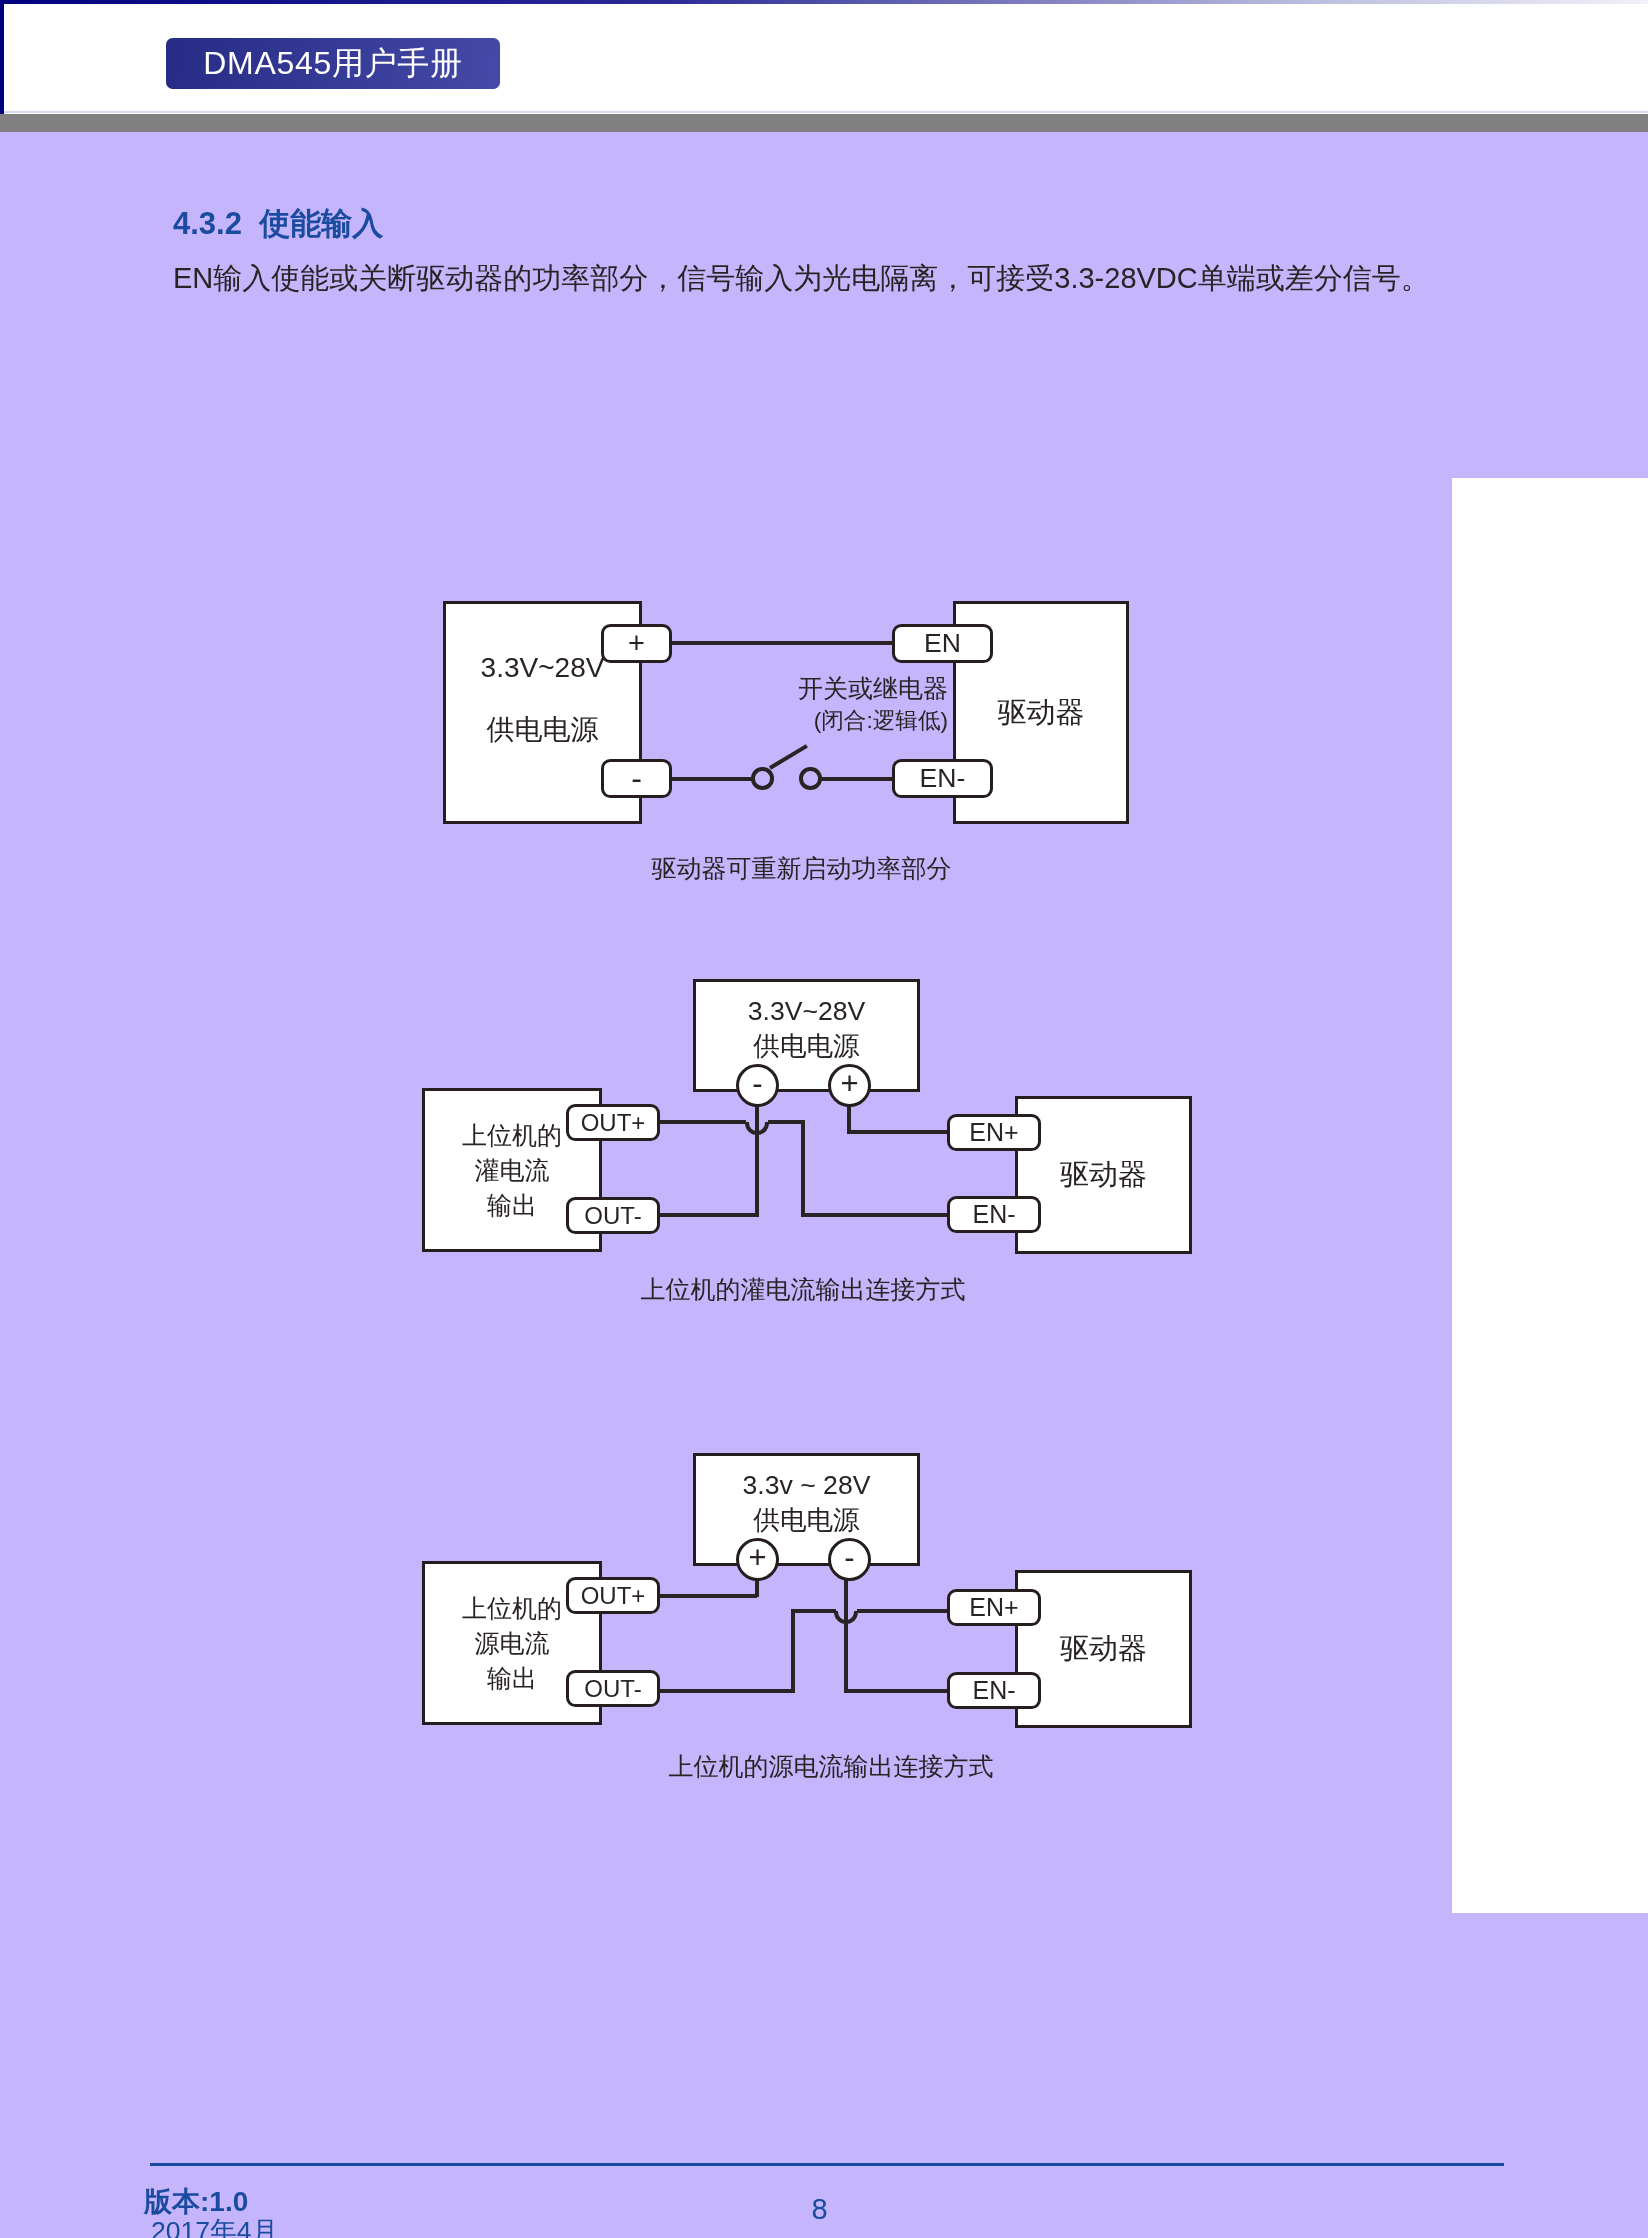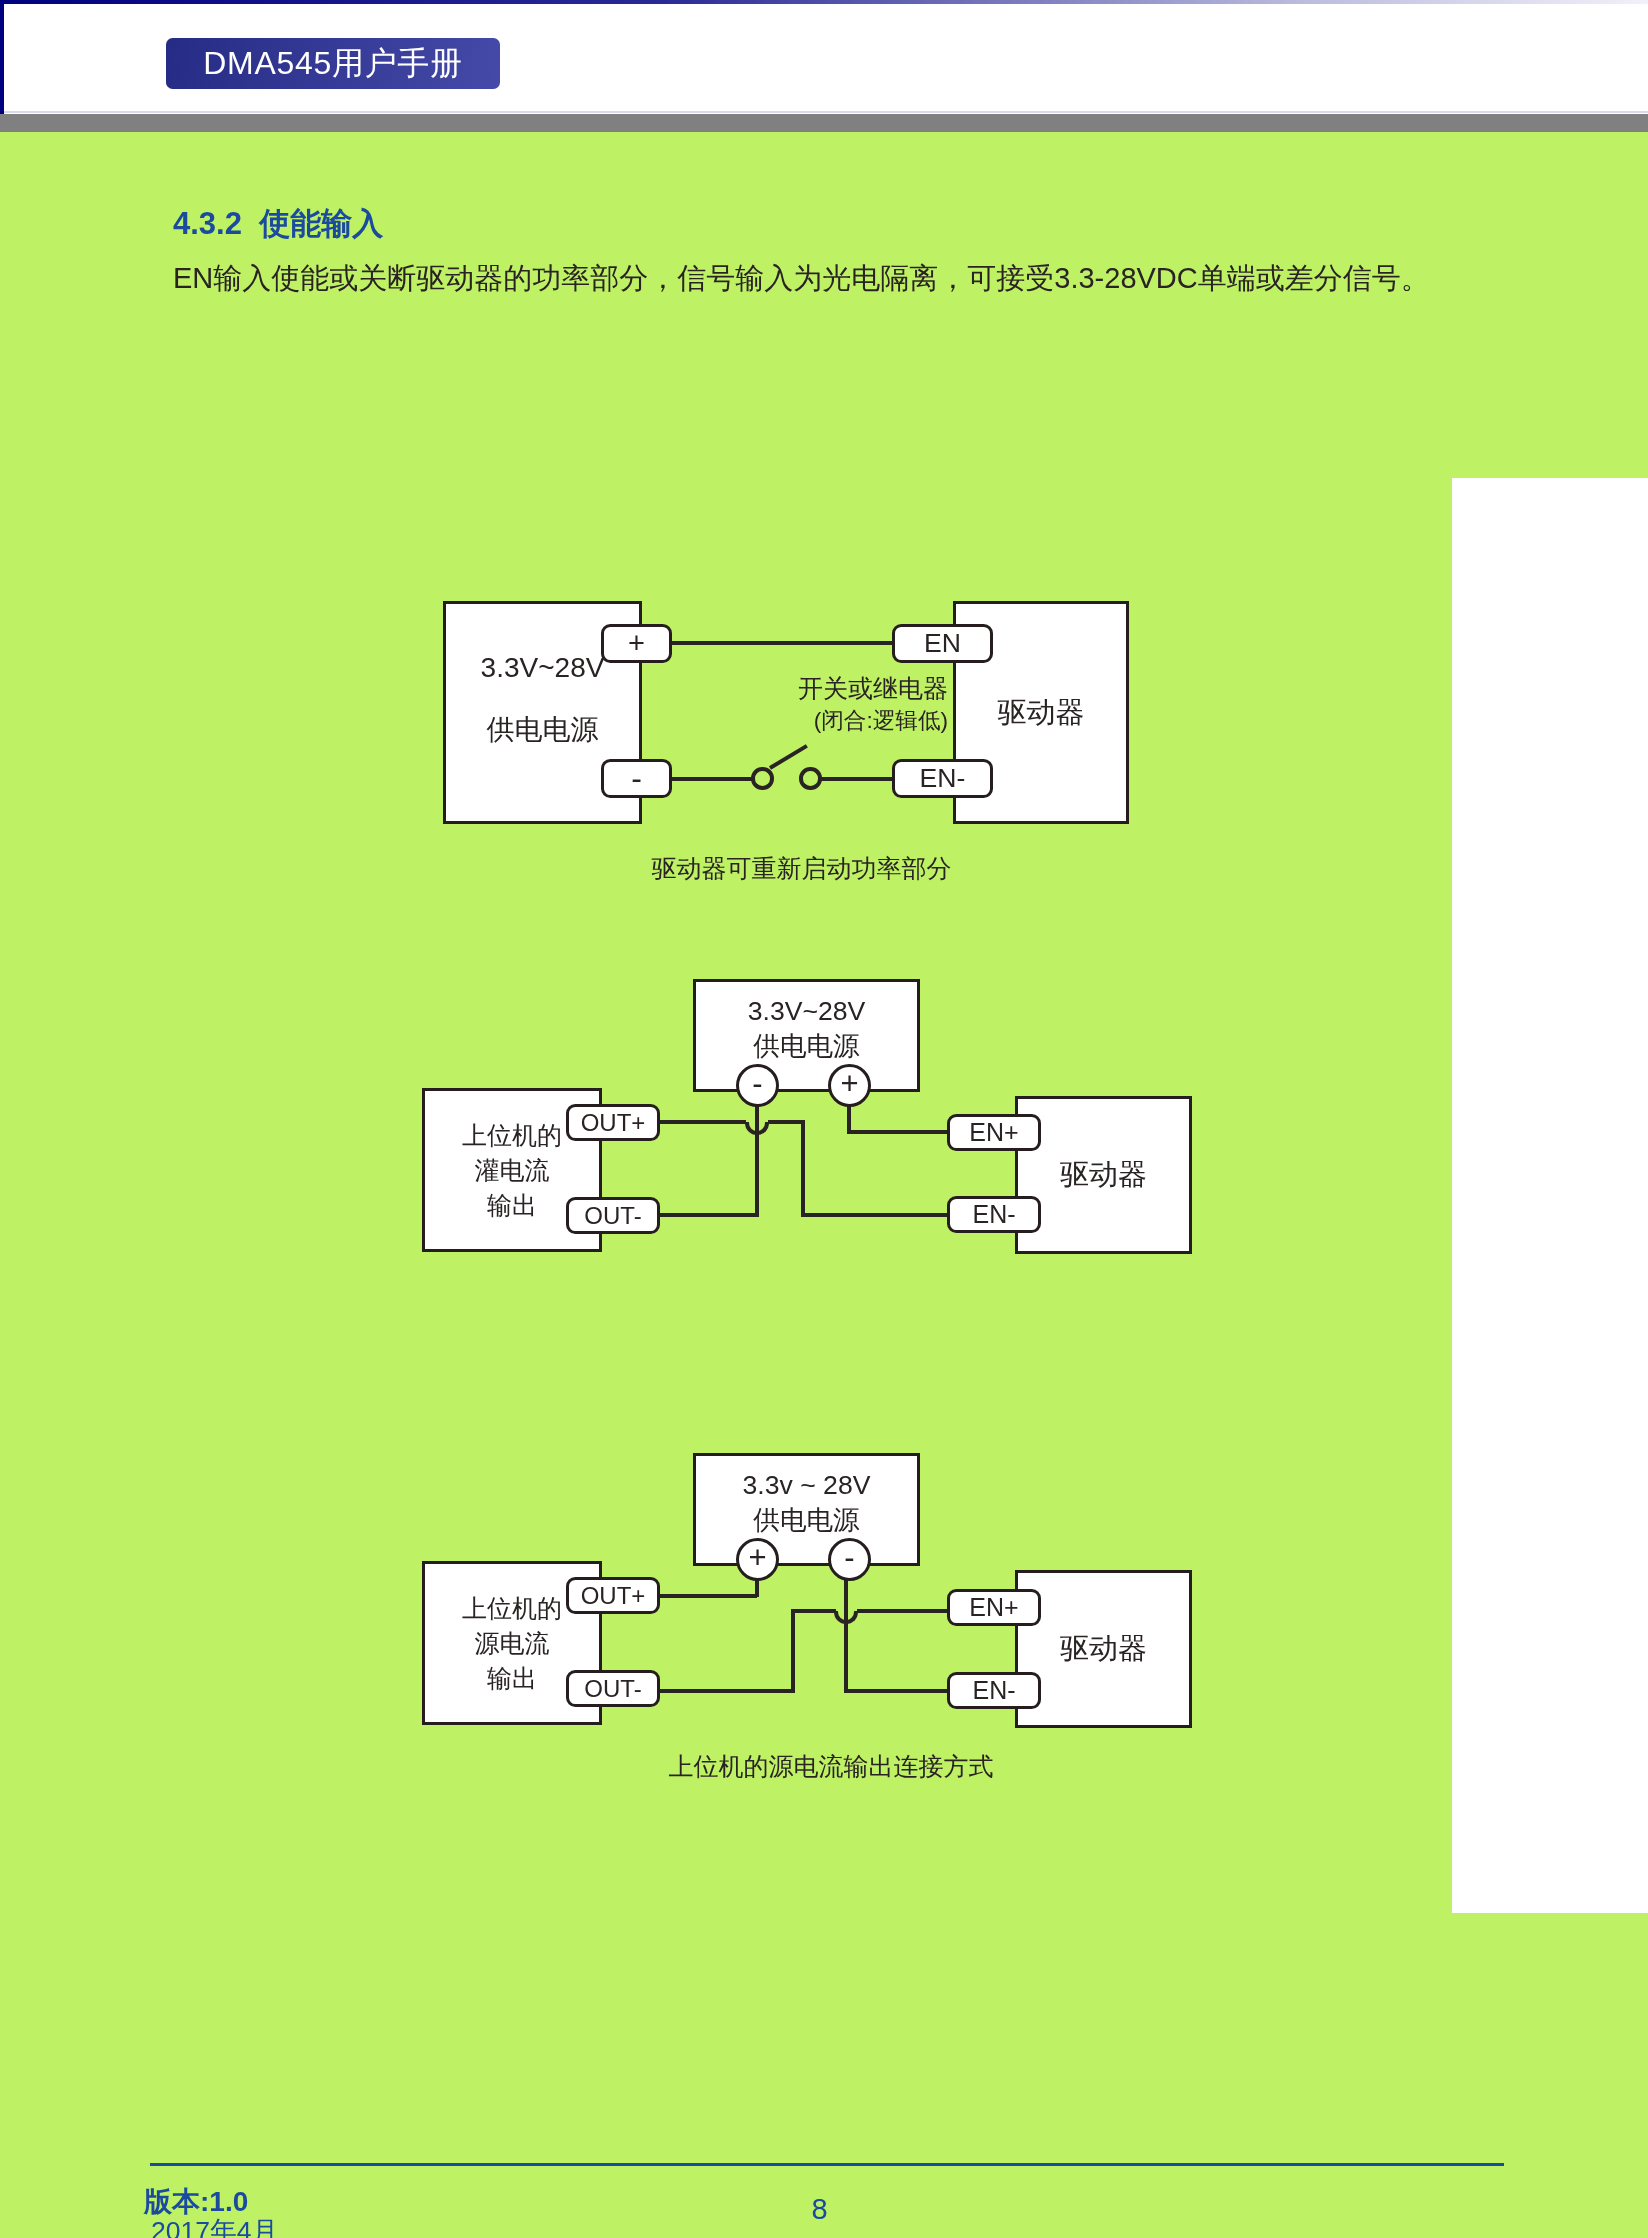--- a/index.html
+++ b/index.html
@@ -1,16 +1,16 @@
 <!DOCTYPE html>
 <html style="font-size:10.6px"><head>
 <meta charset="utf-8">
 <style>
   html,body{margin:0;padding:0;background:#000;}
-  .page{position:relative;width:1649px;height:2239px;background:#bef264;overflow:hidden;
+  .page{position:relative;width:1649px;height:2239px;background:#c4b5fd;overflow:hidden;
         font-family:"Liberation Sans",sans-serif;}
 
   
   .header{position:absolute;left:0;top:0;width:1649px;height:114px;background:#fff;
           border-left:4px solid #00017e;box-sizing:border-box;}
   .header-topline{position:absolute;left:0;top:0;width:1649px;height:4px;
           background:linear-gradient(90deg,#00017e 0%,#2a2a96 40%,#b9b9dd 78%,#f2f2fa 100%);}
   .header-bottomline{position:absolute;left:0;top:111px;width:1649px;height:2px;background:#d9d9ec;}
   .title-box{position:absolute;left:162px;top:38px;width:334px;height:51px;border-radius:6.6px;
           background:linear-gradient(100deg,#262b85,#454aa8);color:#fff;font-size:32px;
@@ -139,20 +139,21 @@
   <div class="term" style="left:566px;top:1197px;width:94px;height:37px;font-size:24px;">
     <span>OUT-</span>
   </div>
   <div class="term" style="left:947px;top:1114px;width:94px;height:37px;font-size:25px;">
     <span>EN+</span>
   </div>
   <div class="term" style="left:947px;top:1196px;width:94px;height:37px;font-size:25px;">
     <span>EN-</span>
   </div>
 
+  <div class="cap" style="left:532px;top:1273px;width:542px;">上位机的灌电流输出连接方式</div>
 
   <div class="dbox" style="left:693px;top:1453px;width:227px;height:113px;font-size:26.6px;line-height:35px;justify-content:flex-start;padding-top:12px;">
     <div>3.3v ~ 28V</div>
     <div>供电电源</div>
   </div>
   <div class="dbox" style="left:422px;top:1561px;width:180px;height:164px;font-size:25px;line-height:35px;">
     <div>上位机的</div>
     <div>源电流</div>
     <div>输出</div>
   </div>

